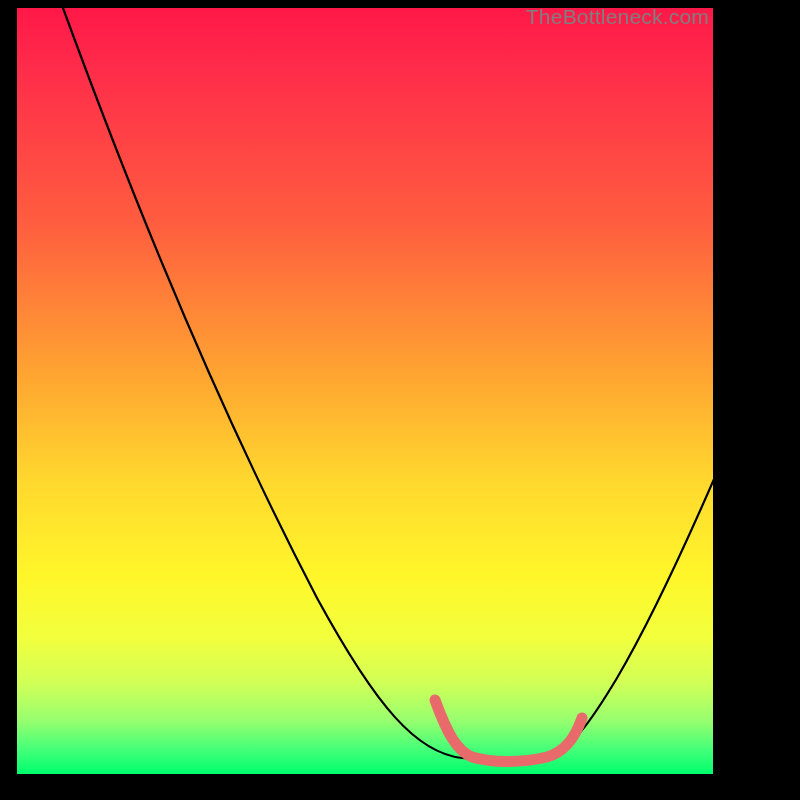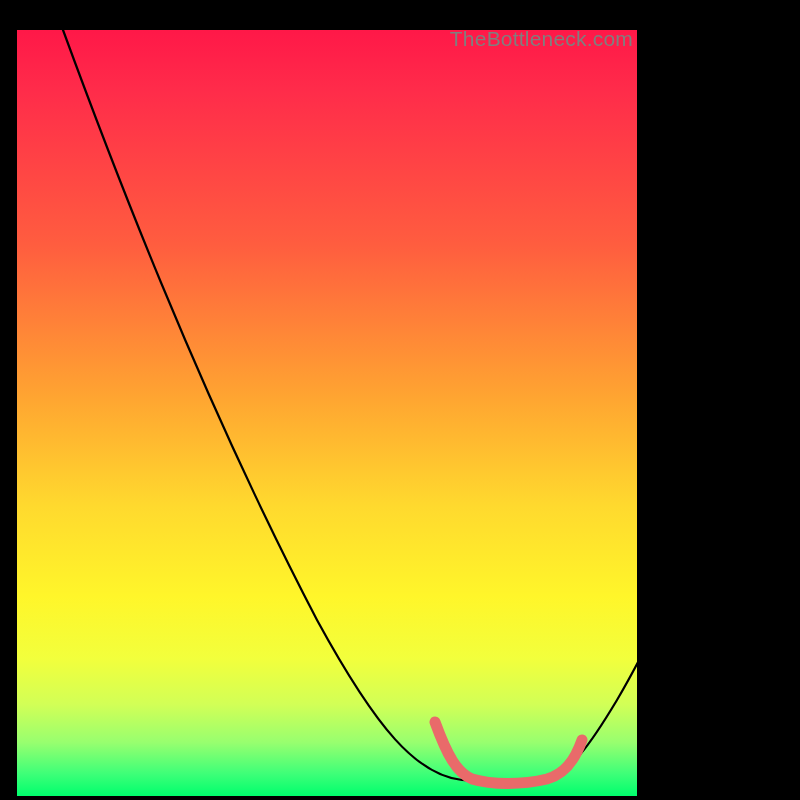--- a/index.html
+++ b/index.html
@@ -15,22 +15,22 @@
     position: absolute;
     left: 0;
     top: 0;
     width: 800px;
     height: 800px;
     background: #000;
   }
   .plot {
     position: absolute;
     left: 17px;
-    top: 30px;
-    width: 620px;
+    top: 8px;
+    width: 696px;
     height: 766px;
     
     background: linear-gradient(to bottom,
       #ff1848 0%,
       #ff2c4a 8%,
       #ff5d3f 28%,
       #ffa531 48%,
       #ffd92e 62%,
       #fff62a 74%,
       #f2ff3c 82%,

